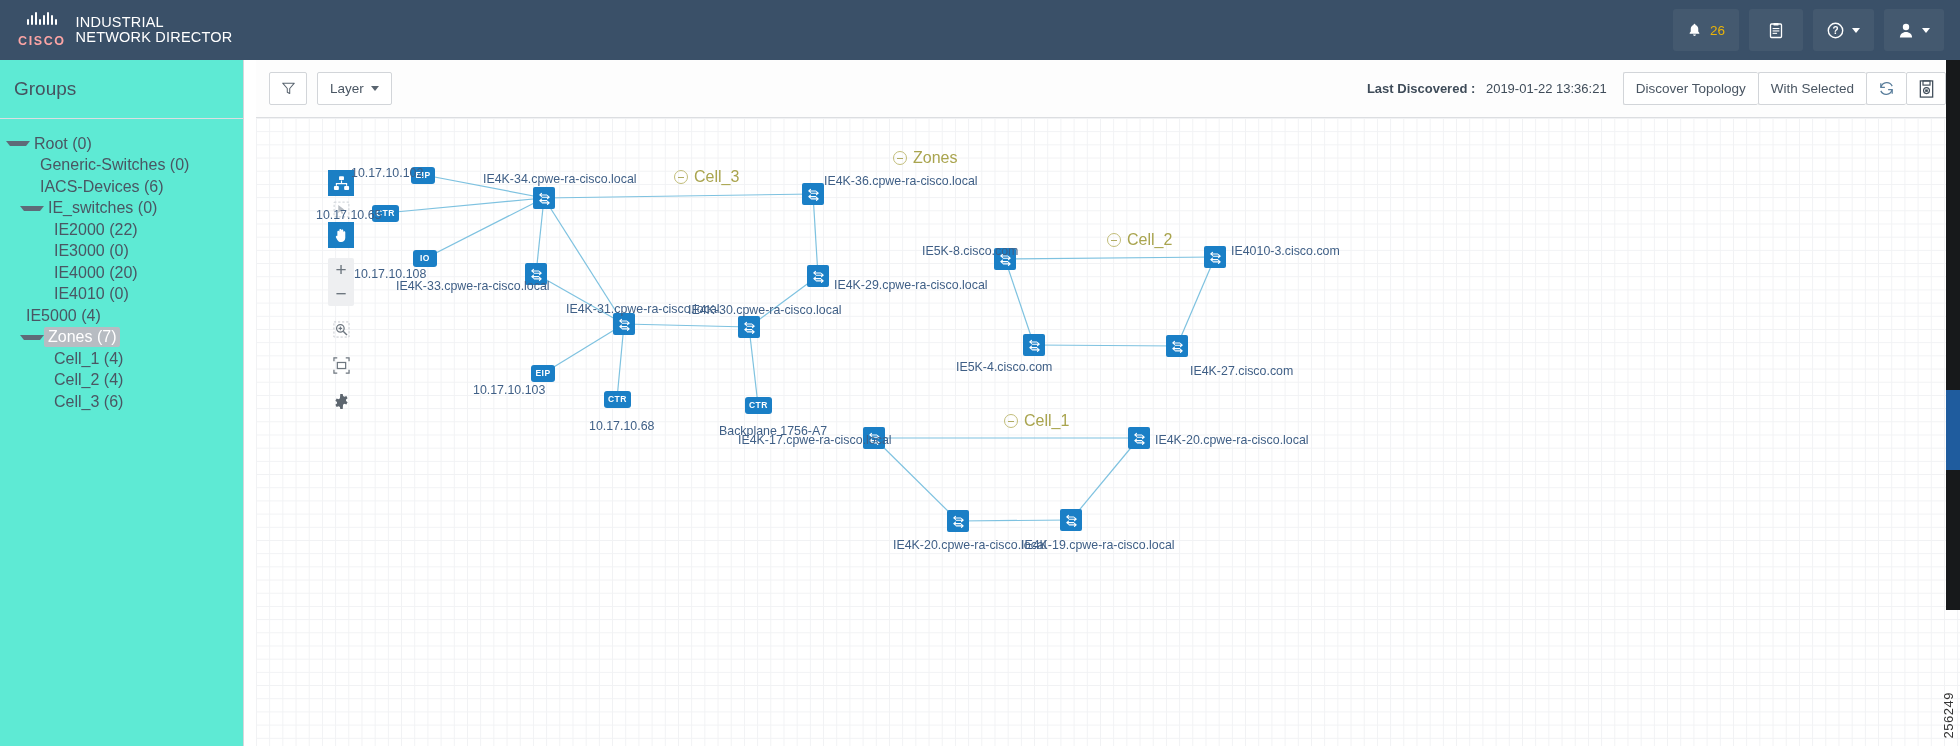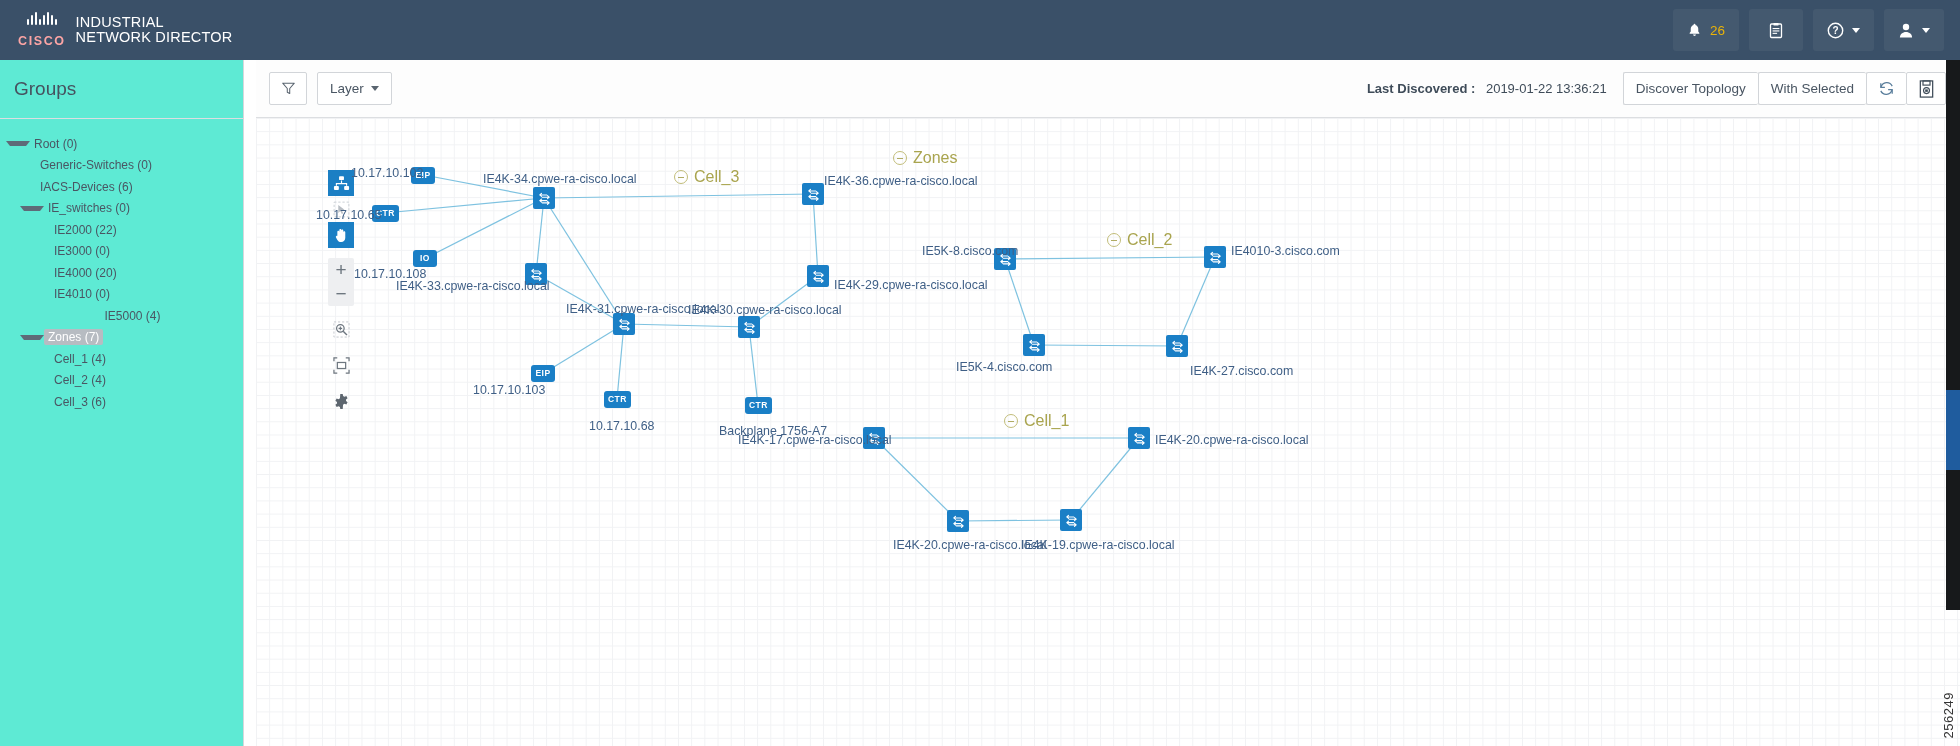--- a/index.html
+++ b/index.html
@@ -48,21 +48,21 @@
   .sidebar{
     position:absolute;left:0;top:60px;width:244px;height:686px;
     background:#5eead4;border-right:1px solid #d5d7db;box-sizing:border-box;
   }
   .sidebar-title{
     height:58px;display:flex;align-items:center;padding-left:14px;
     font-size:19px;color:#46525f;border-bottom:1px solid #dcdee1;
   }
   .tree{padding-top:14px;}
   .tree-item{
-    display:flex;align-items:center;height:21.5px;font-size:12px;color:#4a5663;
+    display:flex;align-items:center;height:21.5px;font-size:16px;color:#4a5663;
     padding-left:6px;white-space:nowrap;
   }
   .tw{width:16px;display:flex;align-items:center;justify-content:center;flex:0 0 16px;}
   .tw.caret{width:0;height:0;border-left:4.5px solid transparent;border-right:4.5px solid transparent;border-top:5.5px solid #5e6b78;}
   .tree-label{padding:1px 4px;border-radius:2px;}
   .tree-item.selected .tree-label{background:#b7bcc2;color:#ffffff;}
 
   
   .toolbar{
     position:absolute;left:256px;top:60px;width:1704px;height:58px;
@@ -229,21 +229,21 @@
           <span class="tree-label">IE3000 (0)</span>
         </div>
         <div class="tree-item" style="padding-left: 34px;">
           <span class="tw"></span>
           <span class="tree-label">IE4000 (20)</span>
         </div>
         <div class="tree-item" style="padding-left: 34px;">
           <span class="tw"></span>
           <span class="tree-label">IE4010 (0)</span>
         </div>
-        <div class="tree-item" style=" justify-content: center;">
+        <div class="tree-item" style="">
           <span class="tw"></span>
           <span class="tree-label">IE5000 (4)</span>
         </div>
         <div class="tree-item selected" style="padding-left: 20px;">
           <span class="tw caret"></span>
           <span class="tree-label">Zones (7)</span>
         </div>
         <div class="tree-item" style="padding-left: 34px;">
           <span class="tw"></span>
           <span class="tree-label">Cell_1 (4)</span>

